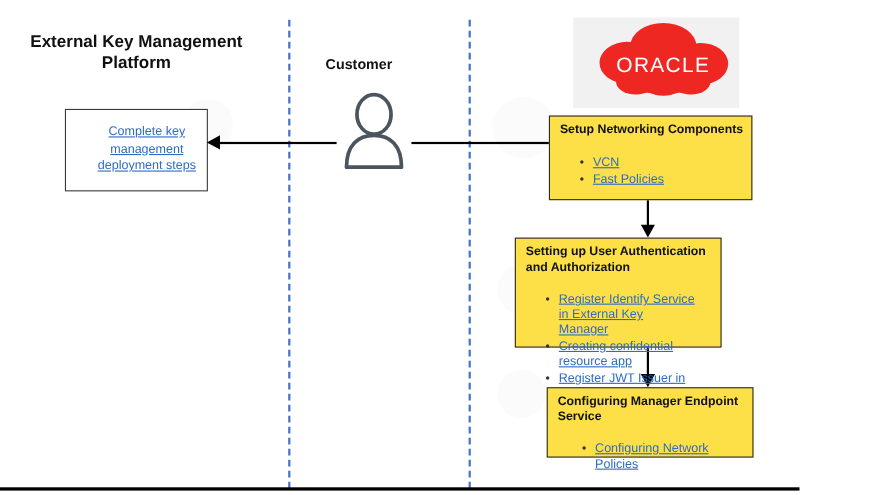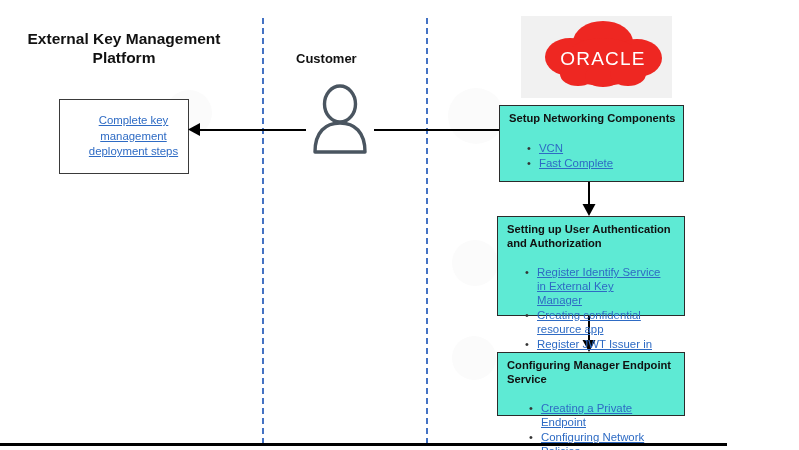--- a/index.html
+++ b/index.html
@@ -82,21 +82,21 @@
     height: 82px;
     background: #f1f1f1;
     padding-left: 13px;
   }
   #oracle-logo svg { display: block; }
 
   
   .proc-box {
     position: absolute;
     border: 1.5px solid #2b2b2b;
-    background: #5eead4;
+    background: #fde047;
     box-sizing: border-box;
     padding: 6px 7px 5px 9px;
   }
   .proc-title {
     font-size: 11.2px;
     font-weight: bold;
     color: #111111;
     line-height: 1.22;
     margin-bottom: 1px;
   }
@@ -123,21 +123,21 @@
   }
   .proc-list li .lnk {
     color: #2E6BC4;
     text-decoration: underline;
     cursor: pointer;
   }
   .indent-list li { padding-left: 18px; }
   .indent-list li::before { left: 6px; }
 
   #box-networking  { left: 499px; top: 105px;  width: 185px; height: 77px; }
-  #box-auth        { left: 497px; top: 216px;  width: 188px; height: 100px; }
+  #box-auth        { left: 468px; top: 216px;  width: 188px; height: 100px; }
   #box-endpoint    { left: 497px; top: 352px;  width: 188px; height: 64px; }
 
   
   #box-deployment {
     position: absolute;
     left: 59px;
     top: 99px;
     width: 130px;
     height: 75px;
     border: 1.5px solid #3a3a3a;
@@ -269,36 +269,35 @@
     <div class="shaft"></div>
     <svg width="14" height="12" viewBox="0 0 14 12">
       <path d="M7 12 L0.5 0 L13.5 0 Z" fill="#000000"></path>
     </svg>
   </div>
 
   <div class="proc-box" id="box-networking">
     <div class="proc-title">Setup Networking Components</div>
     <ul class="proc-list">
       <li><span class="lnk">VCN</span></li>
-      <li><span class="lnk">Fast Complete</span></li>
+      <li><span class="lnk">Fast Policies</span></li>
     </ul>
   </div>
 
   <div class="proc-box" id="box-auth">
     <div class="proc-title">Setting up User Authentication and Authorization</div>
     <ul class="proc-list">
       <li><span class="lnk">Register Identify Service in External Key Manager</span></li>
       <li><span class="lnk">Creating confidential resource app</span></li>
       <li><span class="lnk">Register JWT Issuer in External Key Manager</span></li>
     </ul>
   </div>
 
   <div class="proc-box" id="box-endpoint">
     <div class="proc-title">Configuring Manager Endpoint Service</div>
     <ul class="proc-list indent-list">
-      <li><span class="lnk">Creating a Private Endpoint</span></li>
       <li><span class="lnk">Configuring Network Policies</span></li>
     </ul>
   </div>
 
   <div id="bottom-rule"></div>
 
 </div>
 
 </body></html>

